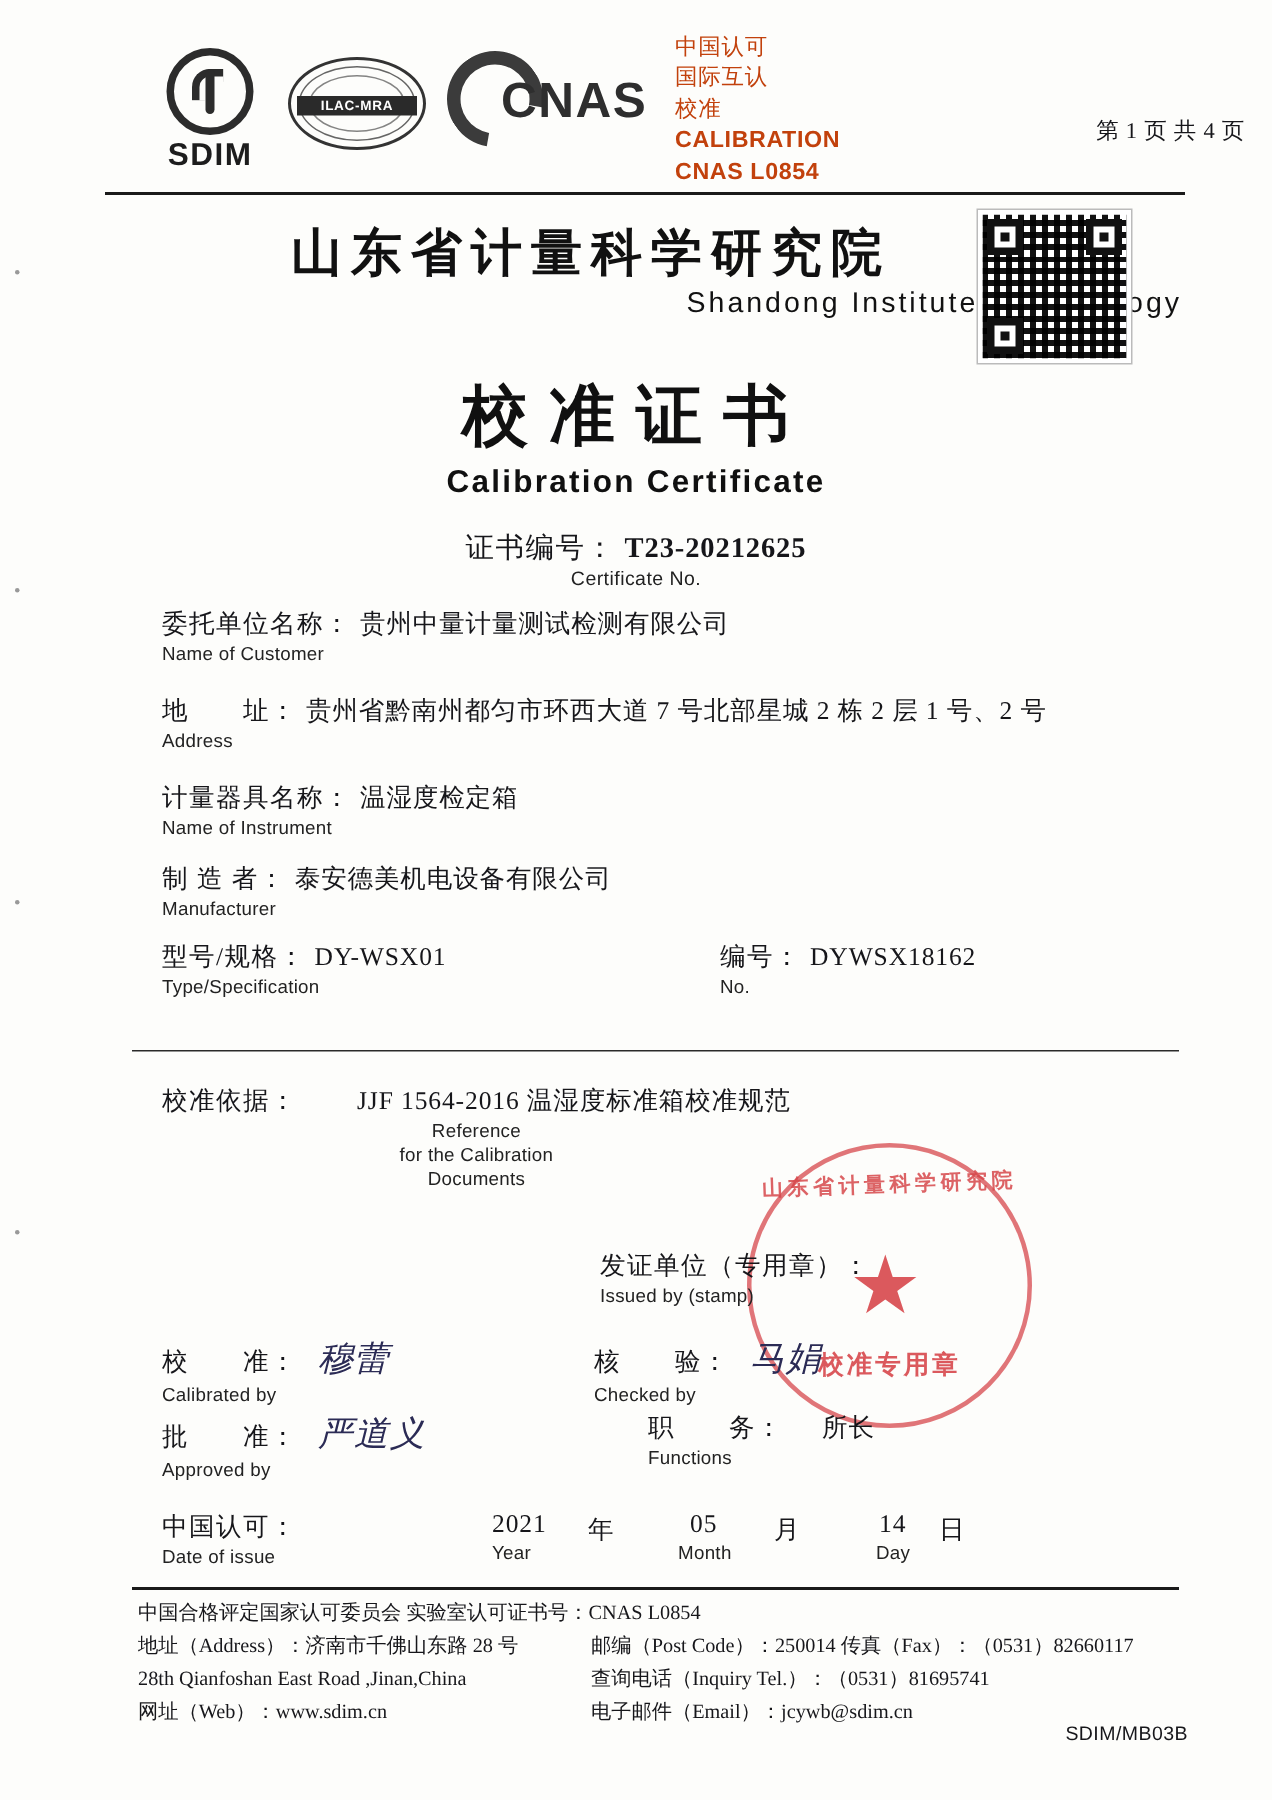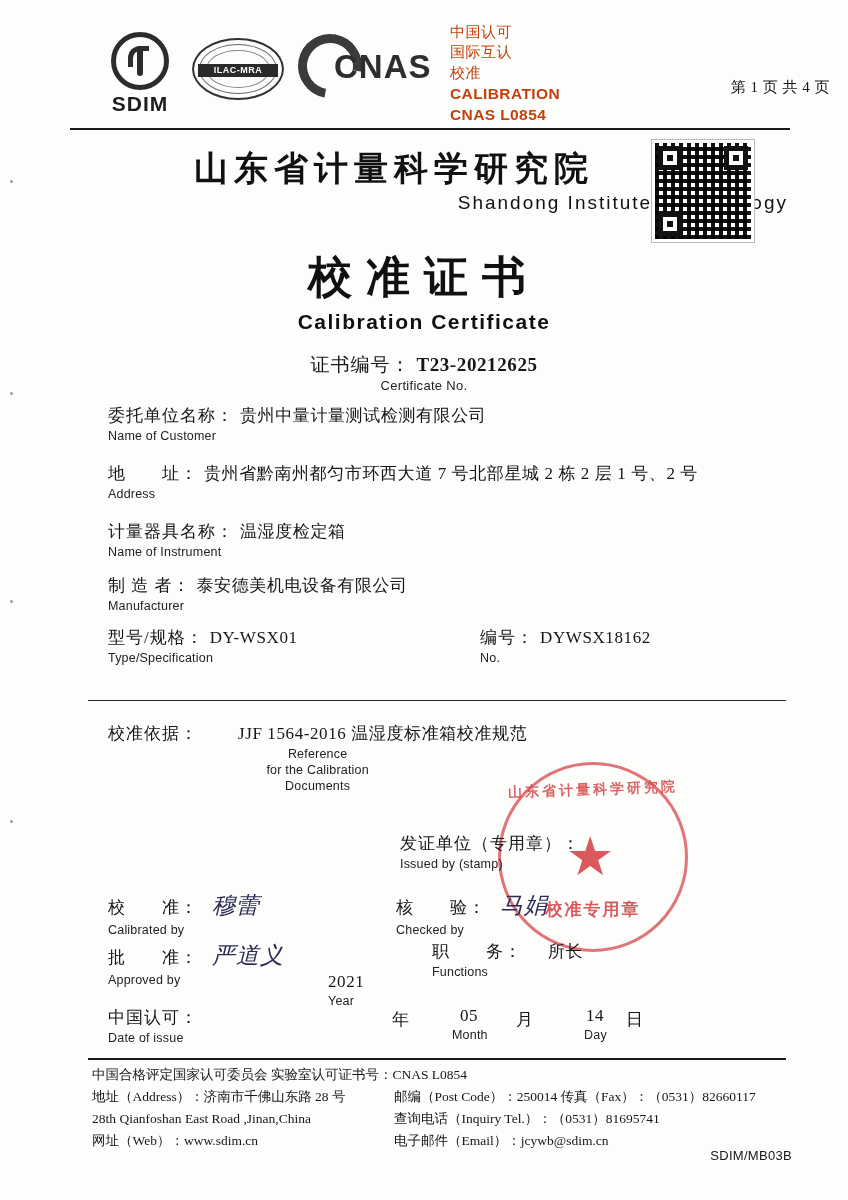--- a/index.html
+++ b/index.html
@@ -569,21 +569,21 @@
       <span class="lbl-cn">职　　务：</span>
       <span class="val" style="margin-left:22px">所长</span>
     </div>
     <div class="lbl-en">Functions</div>
   </div>
 
   <div class="field" style="top:1006px;">
     <div class="lbl-cn">中国认可：</div>
     <div class="lbl-en">Date of issue</div>
   </div>
-  <div class="field" style="top:972px; left:328px;">
+  <div class="field" style="top:1006px; left:328px;">
     <div class="val">2021</div>
     <div class="lbl-en">Year</div>
   </div>
   <div class="field" style="top:1008px; left:392px;">
     <div class="lbl-cn">年</div>
   </div>
   <div class="field" style="top:1006px; left:460px;">
     <div class="val">05</div>
     <div class="lbl-en" style="margin-left:-8px">Month</div>
   </div>

